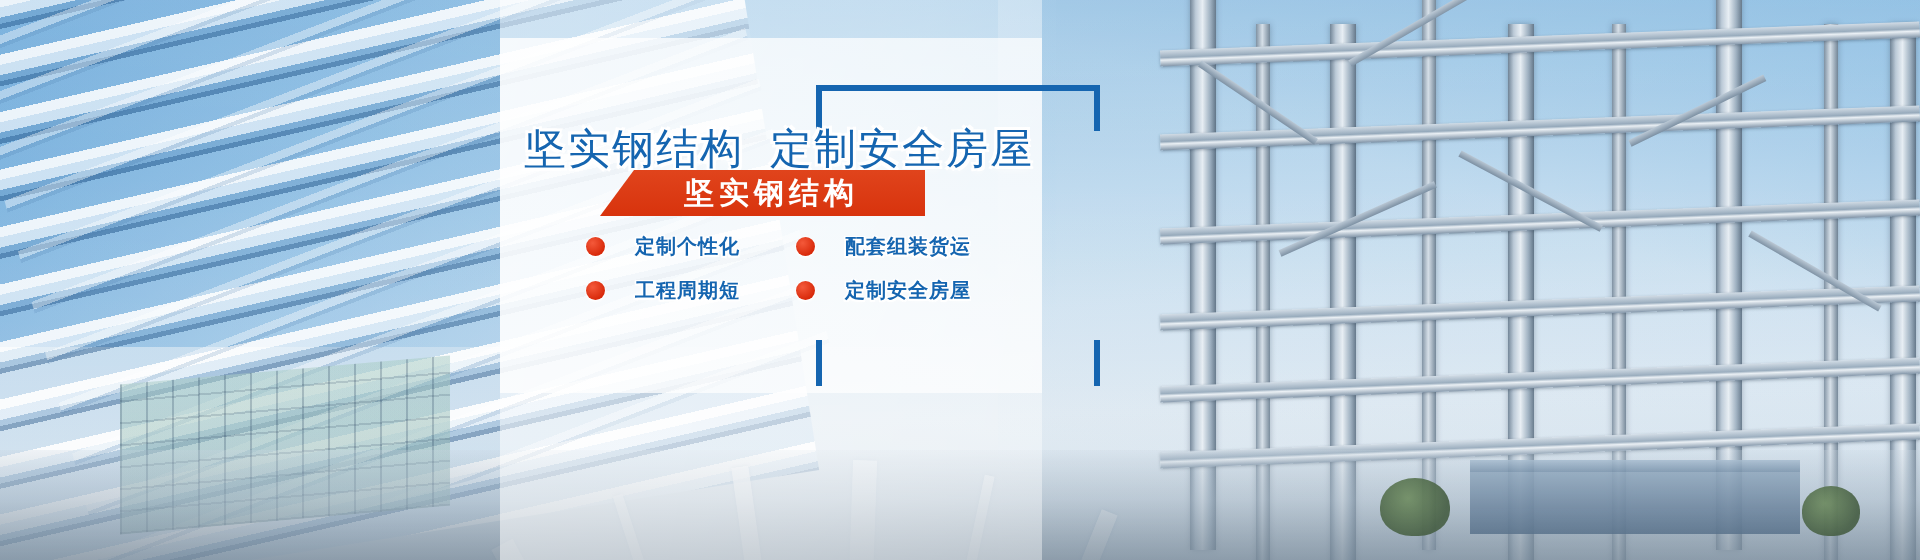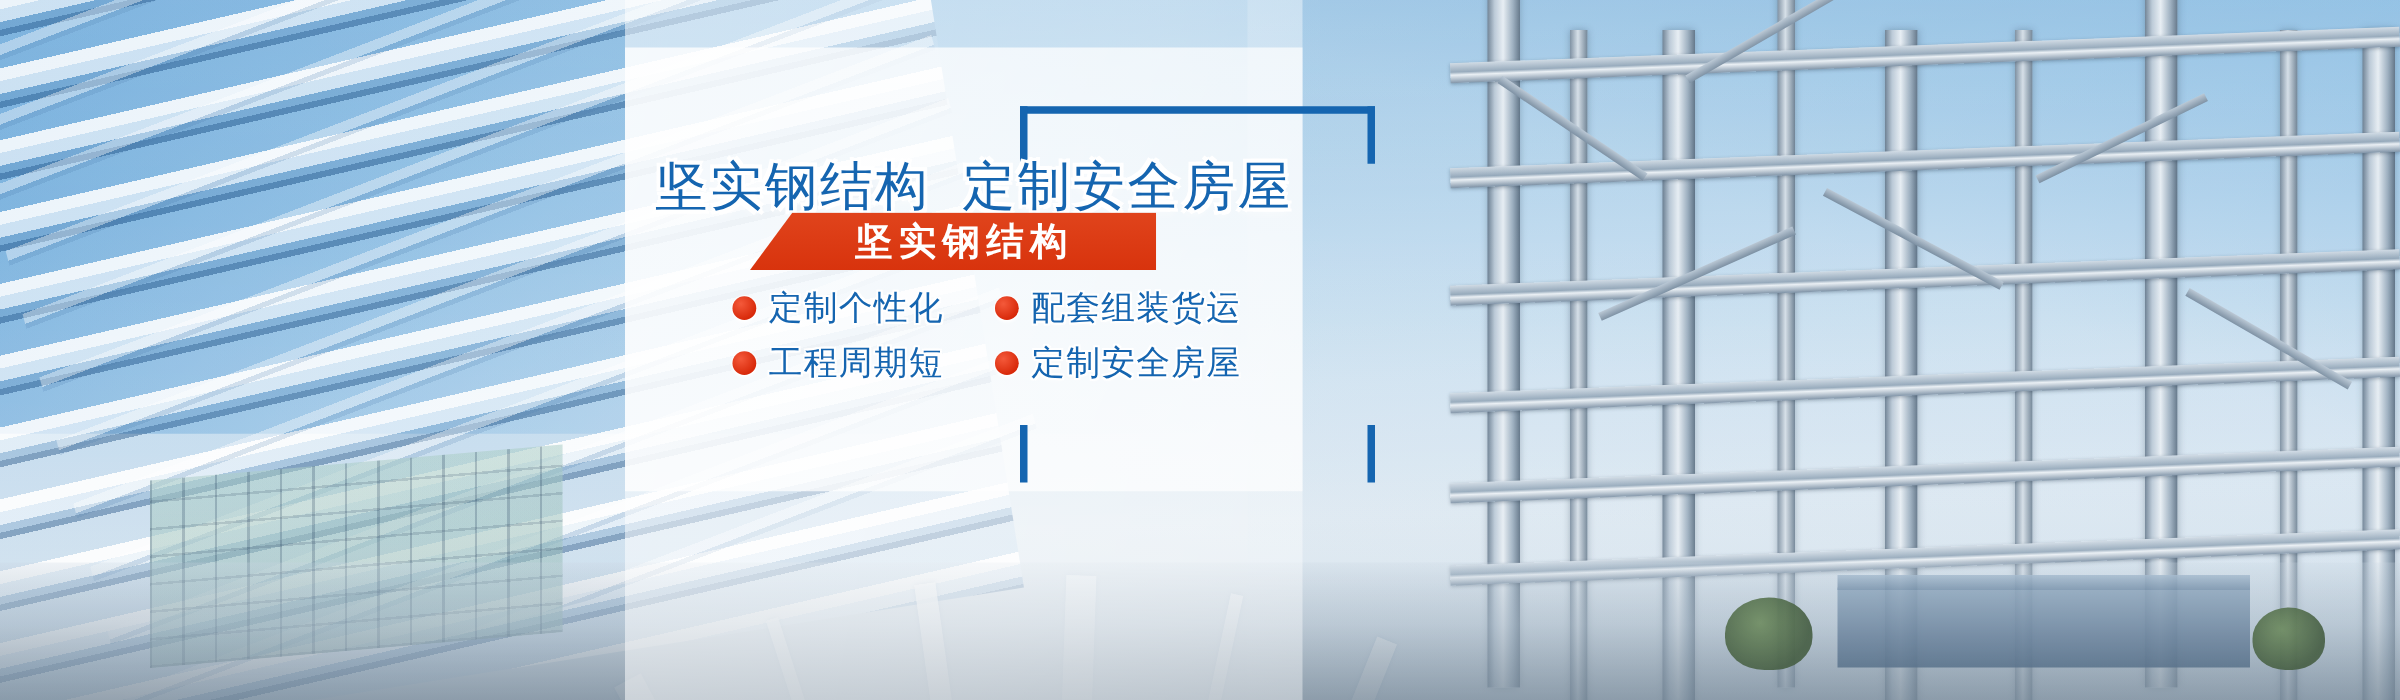--- a/index.html
+++ b/index.html
@@ -203,26 +203,27 @@
     column-gap:10px; row-gap:4px;
   }
   .feat{ display:flex; align-items:center; gap:10px; }
   .dot{
     width:19px; height:19px; border-radius:50%;
     background:radial-gradient(circle at 35% 32%, #f4593a, #d8290a 72%);
     box-shadow:0 2px 3px rgba(255,255,255,.95), 0 0 0 1px rgba(255,255,255,.6);
     flex:0 0 auto;
   }
   .feat-text{
-    font-size:27px; font-weight:normal; color:#1565b0;
+    font-size:20px; font-weight:bold; color:#1565b0;
     letter-spacing:1px; white-space:nowrap;
     text-shadow:
       1.5px 0 0 #fff,-1.5px 0 0 #fff,0 1.5px 0 #fff,0 -1.5px 0 #fff,
       1.5px 1.5px 0 #fff,-1.5px 1.5px 0 #fff,1.5px -1.5px 0 #fff,-1.5px -1.5px 0 #fff,
       0 2px 4px rgba(255,255,255,.9);
+    margin-left: 20px;
   }
 </style>
 </head>
 <body>
 
 <div class="banner">
 
   <div class="photo">
     <div class="sky"></div>
     <div class="sky2"></div>

